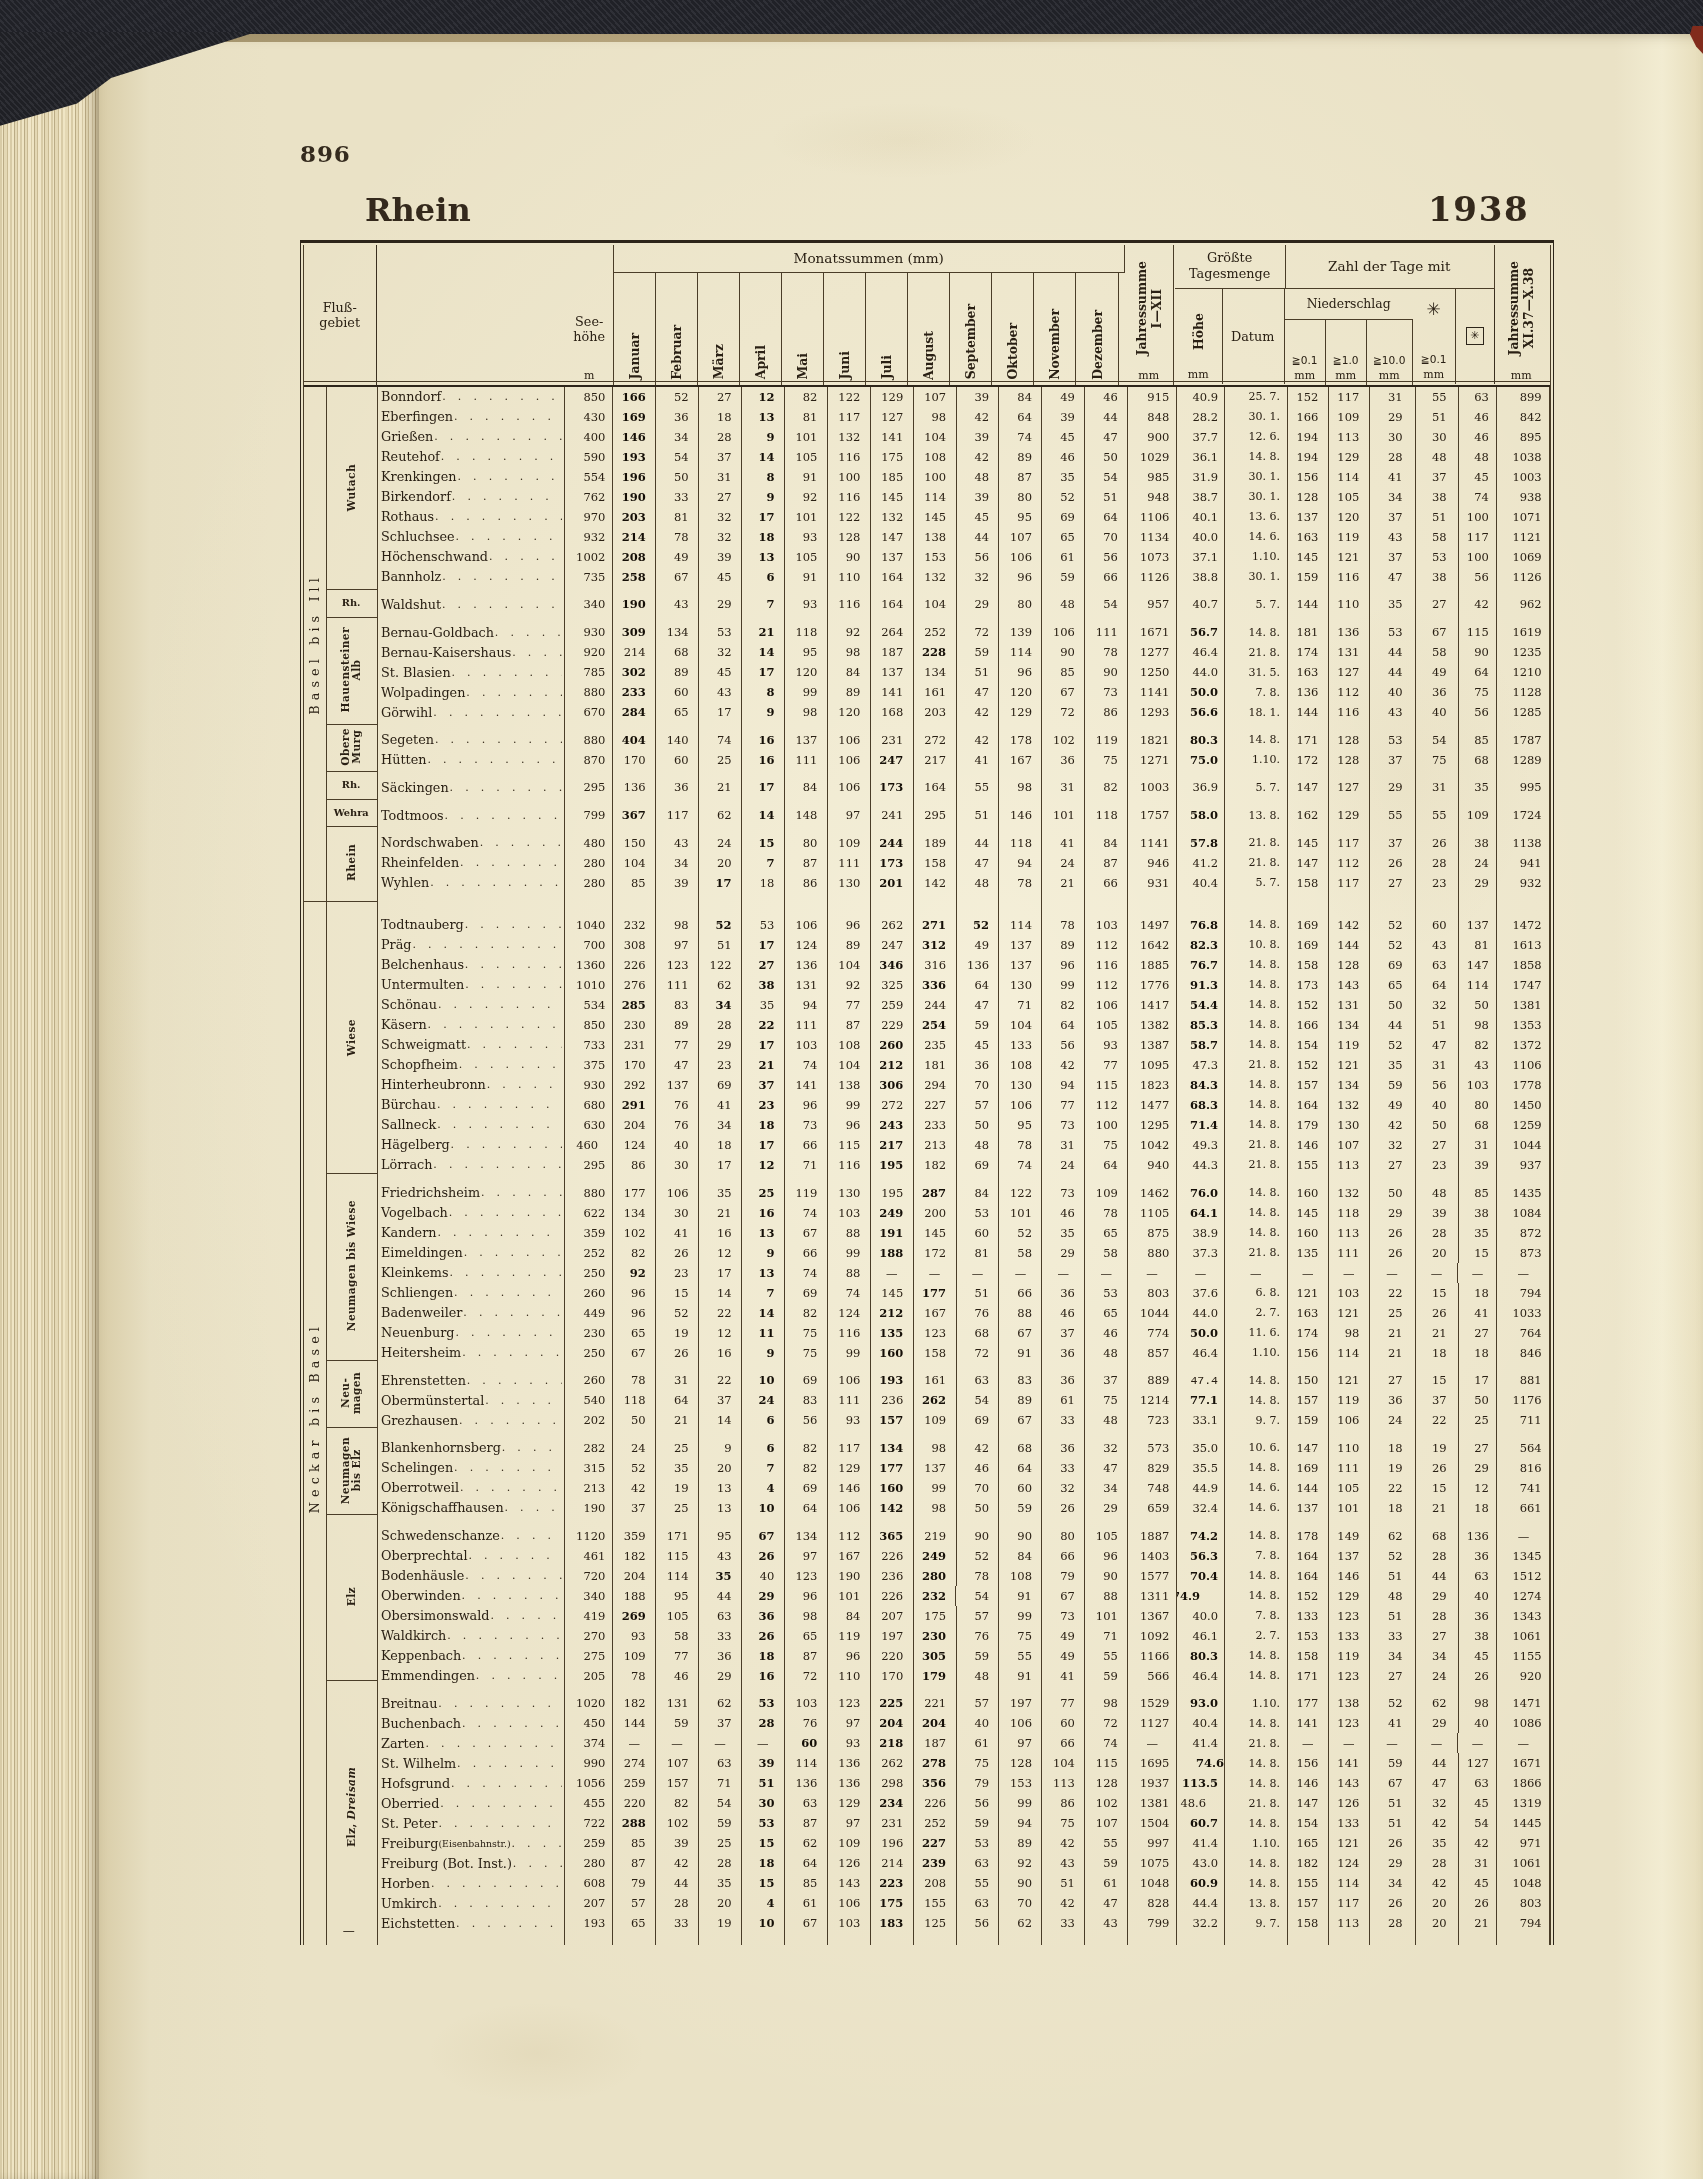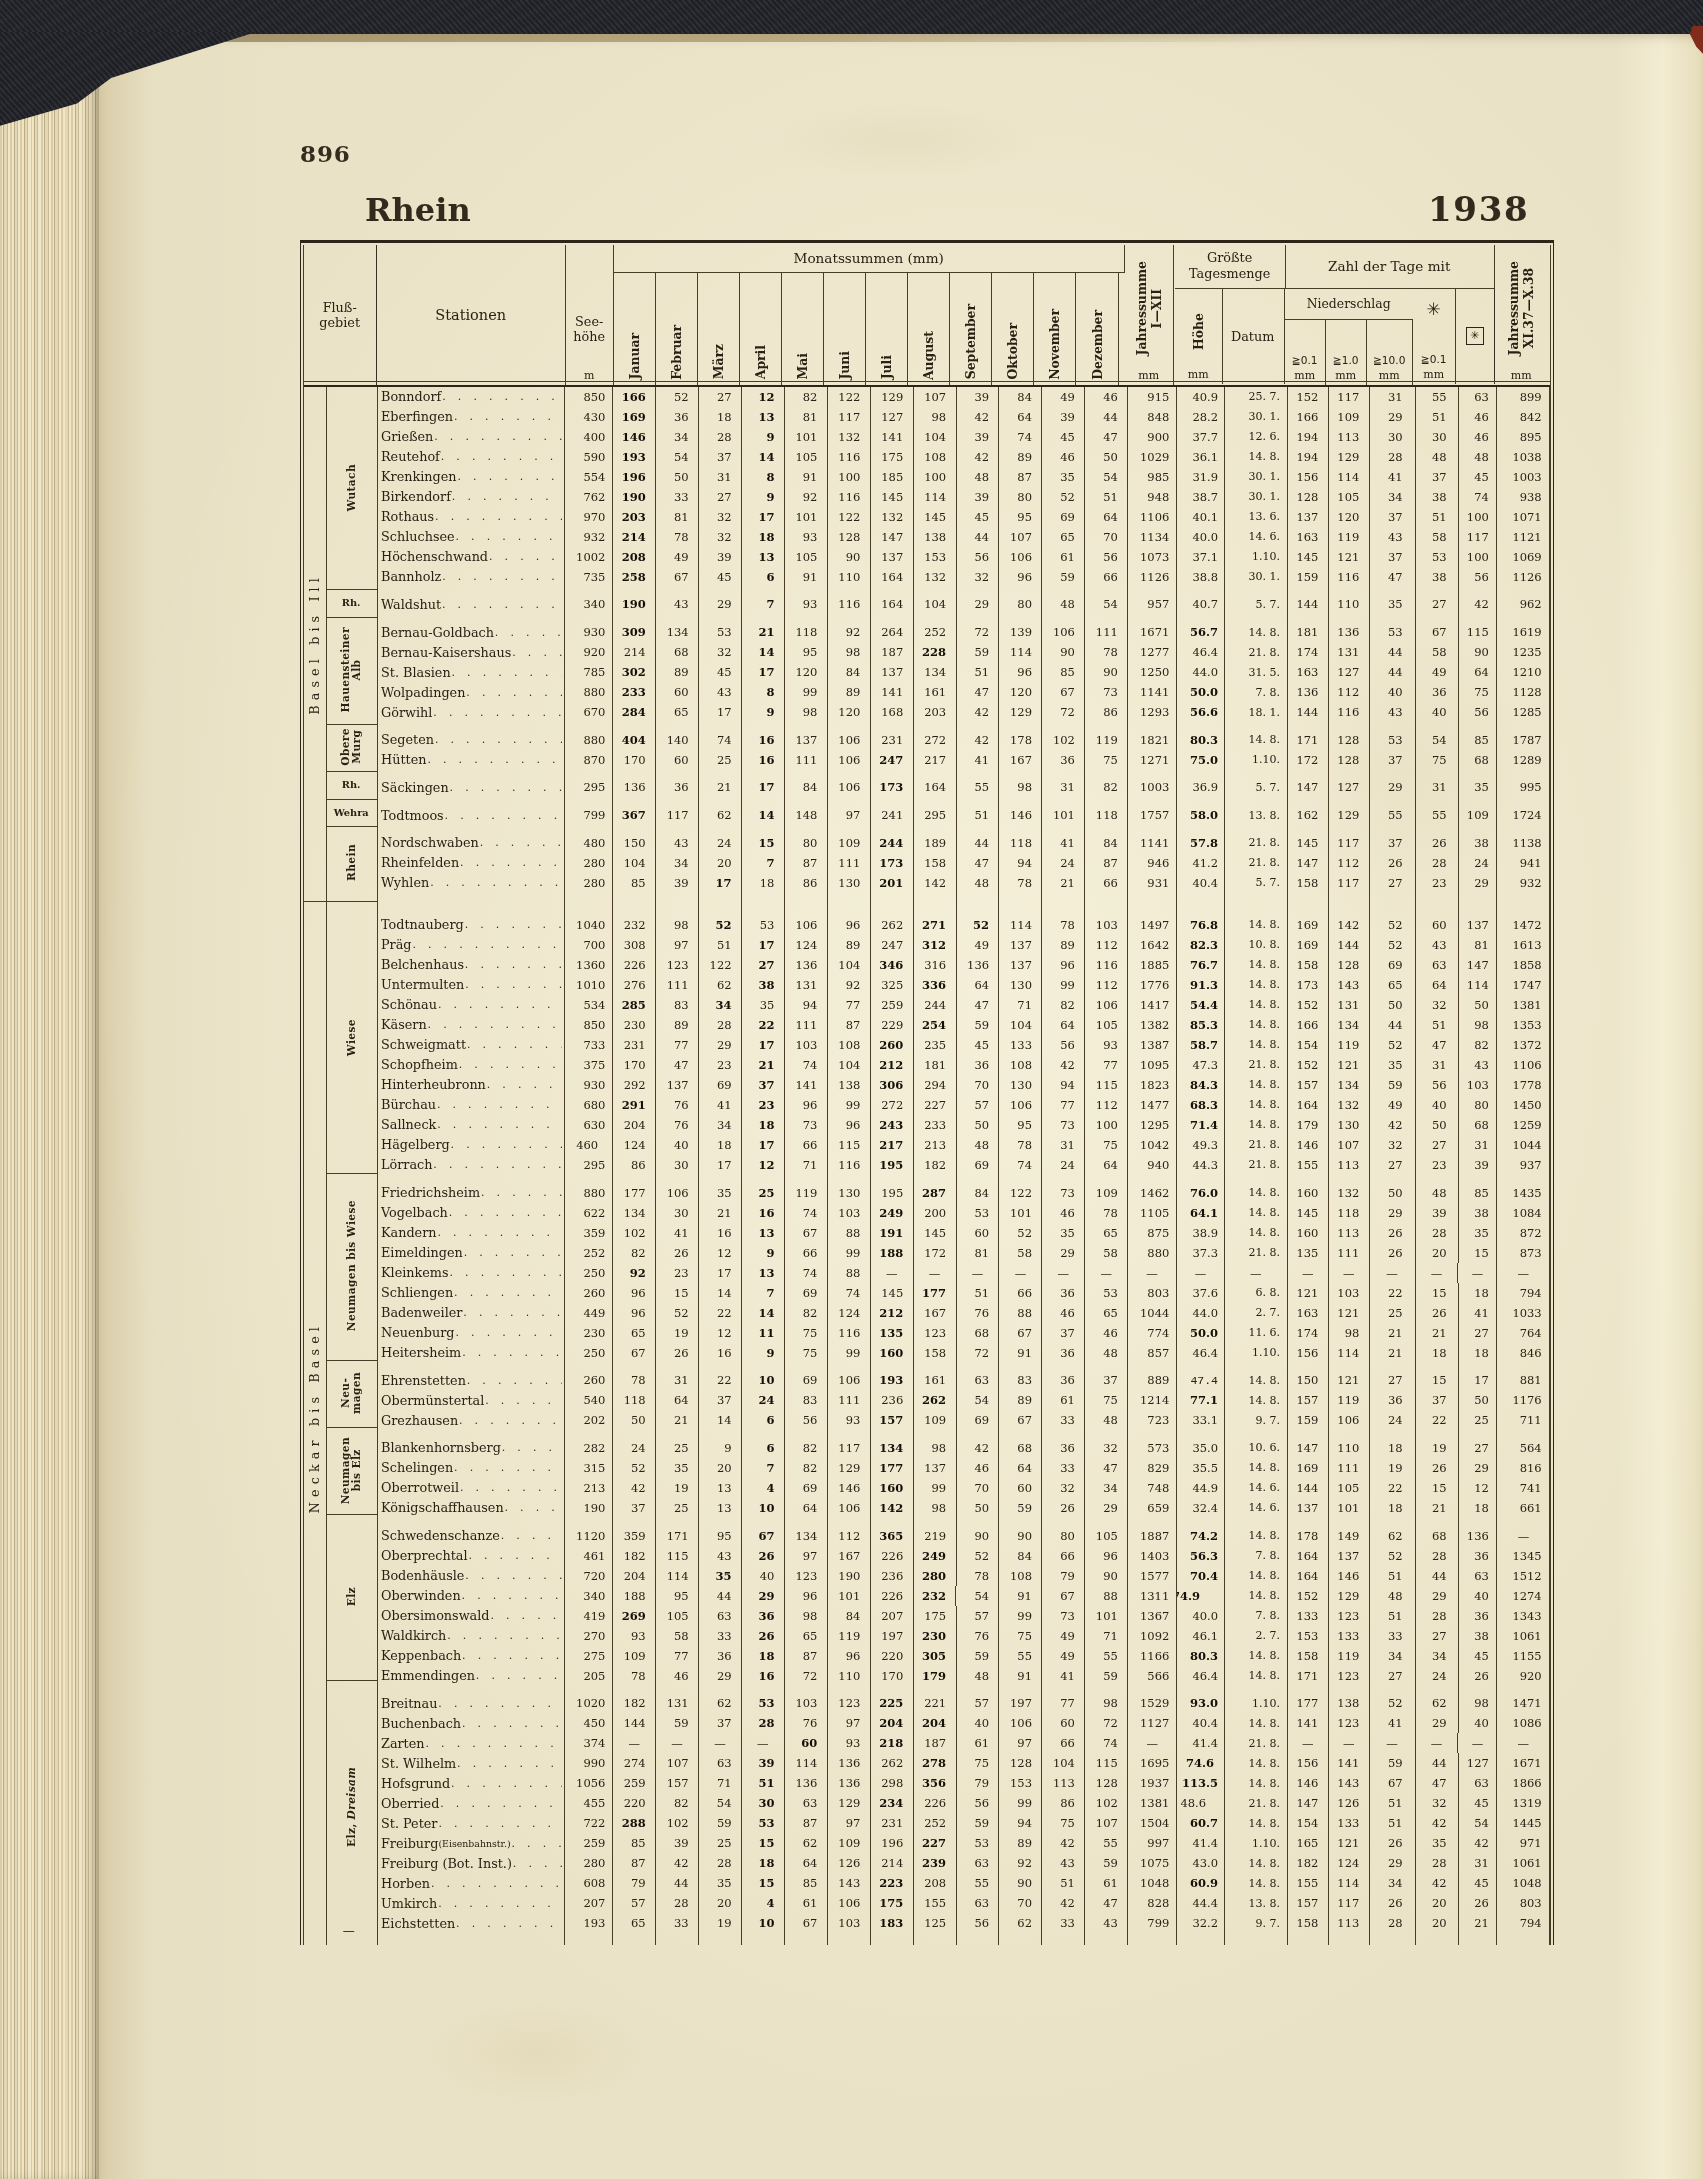--- a/index.html
+++ b/index.html
@@ -93,23 +93,20 @@
 <div class="ryear">1938</div>
 
 <div class="tbl">
   <div class="inner">
     <div class="thead">
 
       <div class="hc br2 cen" style="left:0;top:0;width:73px;height:140px;flex-direction:column;font-size:12.8px;">
         <span>Fluß-</span>
           <span>gebiet</span>
       </div>
-      <div class="hc br cen" style="left:73px;top:0;width:189px;height:140px;font-size:14.5px;">
-        <span>Stationen</span>
-      </div>
       <div class="hc br cen" style="left:262px;top:0;width:48px;height:140px;flex-direction:column;font-size:12.8px;">
         <span style="margin-top:29px">See-</span>
           <span>höhe</span>
         <span class="unit">m</span>
       </div>
 
       <div class="hc bb br cen hlab" style="left:310px;top:0;width:511px;height:28px;">
         <span>Monatssummen (mm)</span>
       </div>
       <div class="hc" style="left:310px;top:28px;width:511px;height:112px;" id="monthHead">
@@ -2277,21 +2274,21 @@
           <div class="c  bx" style="width:43px;">39</div>
           <div class="c " style="width:43px;">114</div>
           <div class="c " style="width:43px;">136</div>
           <div class="c " style="width:43px;">262</div>
           <div class="c  bx" style="width:43px;">278</div>
           <div class="c " style="width:43px;">75</div>
           <div class="c " style="width:43px;">128</div>
           <div class="c " style="width:43px;">104</div>
           <div class="c " style="width:43px;">115</div>
           <div class="c " style="width:49px;padding-right:6.8px;">1695</div>
-          <div class="c  bx" style="width:48px;padding-right:10px;">74.6</div>
+          <div class="c  bx" style="width:48px;padding-right:0;">74.6</div>
           <div class="c datc" style="width:63px;">14. 8.</div>
           <div class="c " style="width:41px;">156</div>
           <div class="c " style="width:41px;">141</div>
           <div class="c " style="width:46px;padding-right:12px;">59</div>
           <div class="c " style="width:43px;padding-right:11px;">44</div>
           <div class="c br2" style="width:39px;padding-right:7.7px;">127</div>
           <div class="c " style="width:53px;padding-right:7.7px;">1671</div>
         </div>
         <div class="row" style="height:20px">
           <div class="c st" style="width:189px">

